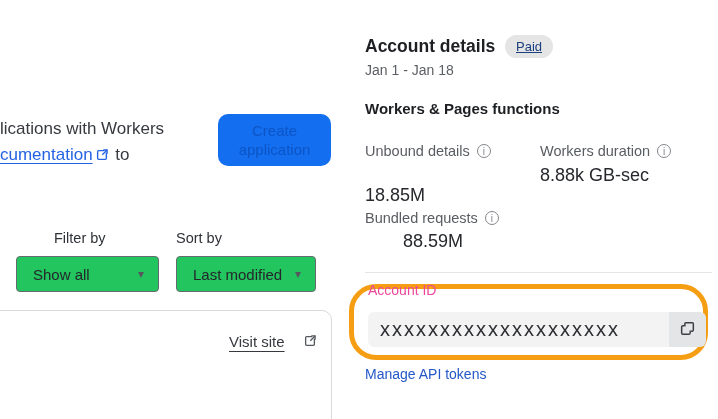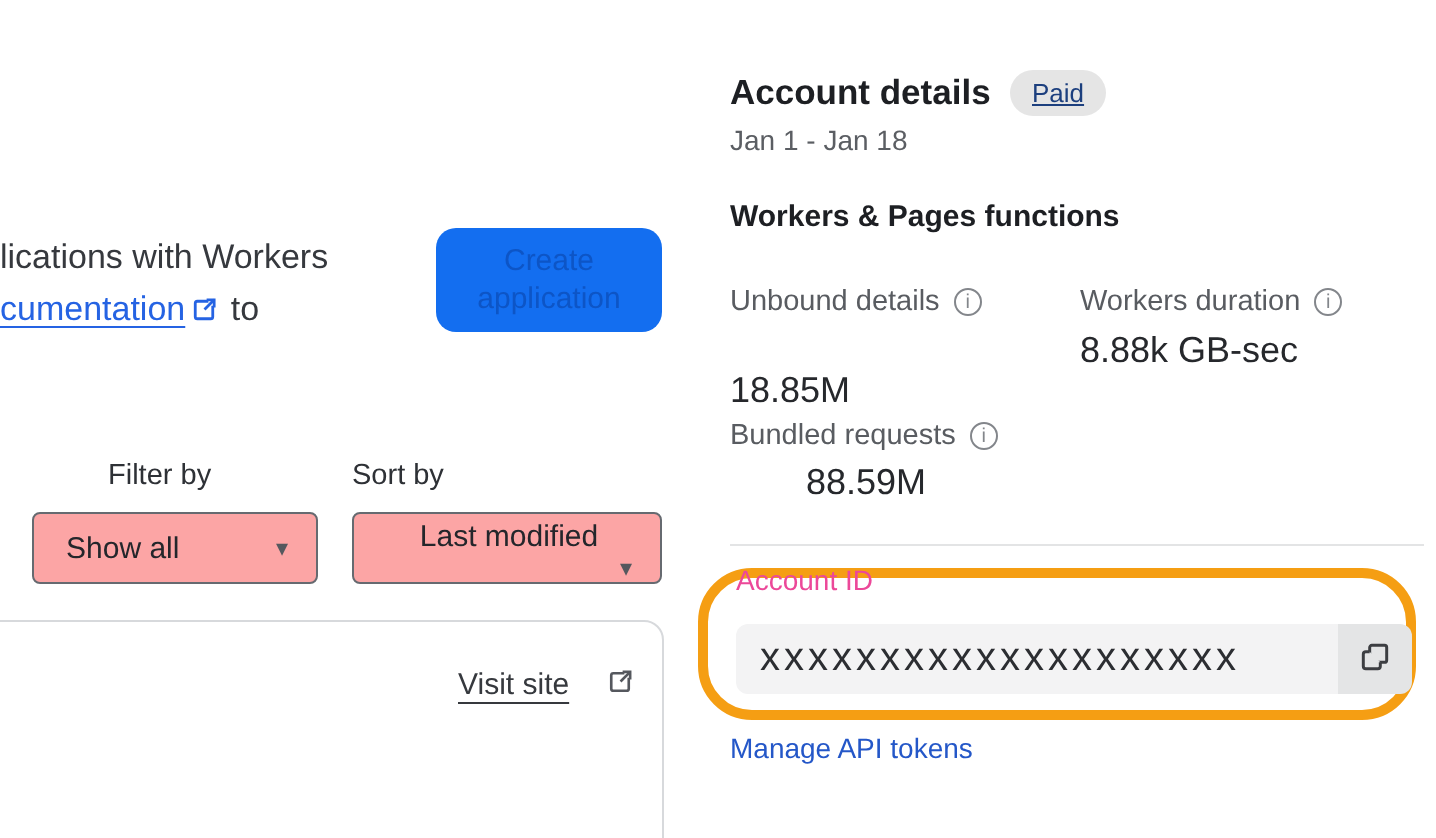--- a/index.html
+++ b/index.html
@@ -14,27 +14,27 @@
   .intro a { color:#2563e3; text-decoration:underline; text-underline-offset:3px; cursor:pointer; }
   .intro .ext-ico { margin:0 2px; position:relative; top:2px; }
   .btn-create {
     position:absolute; left:218px; top:114px; width:113px; height:52px;
     background:#136ef0; border:none; border-radius:10px;
     color:#0d55c6; font-size:15px; line-height:19px; font-family:inherit;
     text-align:center; padding:0 10px; cursor:pointer;
   }
   .ctl-label { position:absolute; font-size:14.5px; color:#2e3136; }
   .select-box {
-    position:absolute; top:256px; height:36px; background:#fca5a5;
+    position:absolute; top:256px; height:36px; background:#22c55e;
     border:1px solid #666a70; border-radius:4px; display:flex; align-items:center;
-    padding:0 14px 0 16px; font-size:15px; color:#24262b; cursor:pointer;justify-content:flex-end;
+    padding:0 14px 0 16px; font-size:15px; color:#24262b; cursor:pointer;
   }
   .select-box .caret { margin-left:auto; color:#55585e; font-size:12px; padding-left:10px; }
   #filter-select { left:16px;  width:143px; }
-  #sort-select   { left:176px; width:155px;flex-direction:column; }
+  #sort-select   { left:176px; width:140px; }
   .projects-card {
     position:absolute; left:-24px; top:310px; width:356px; height:160px;
     background:#fff; border:1px solid #d7d9dc; border-radius:10px;
   }
   .visit-site {
     position:absolute; left:229px; top:333px; font-size:15px; color:#36393e;
     text-decoration:underline; text-underline-offset:4px; cursor:pointer;
     display:flex; align-items:center; gap:18px;
   }
   .visit-site .ext-ico { position:relative; top:1px; }

